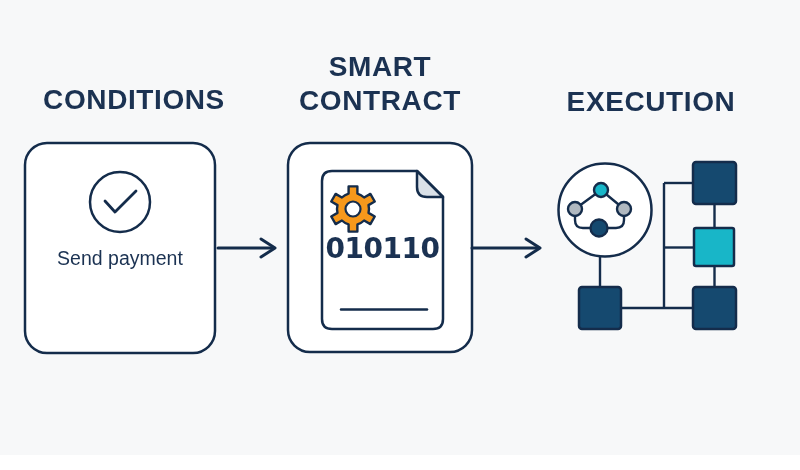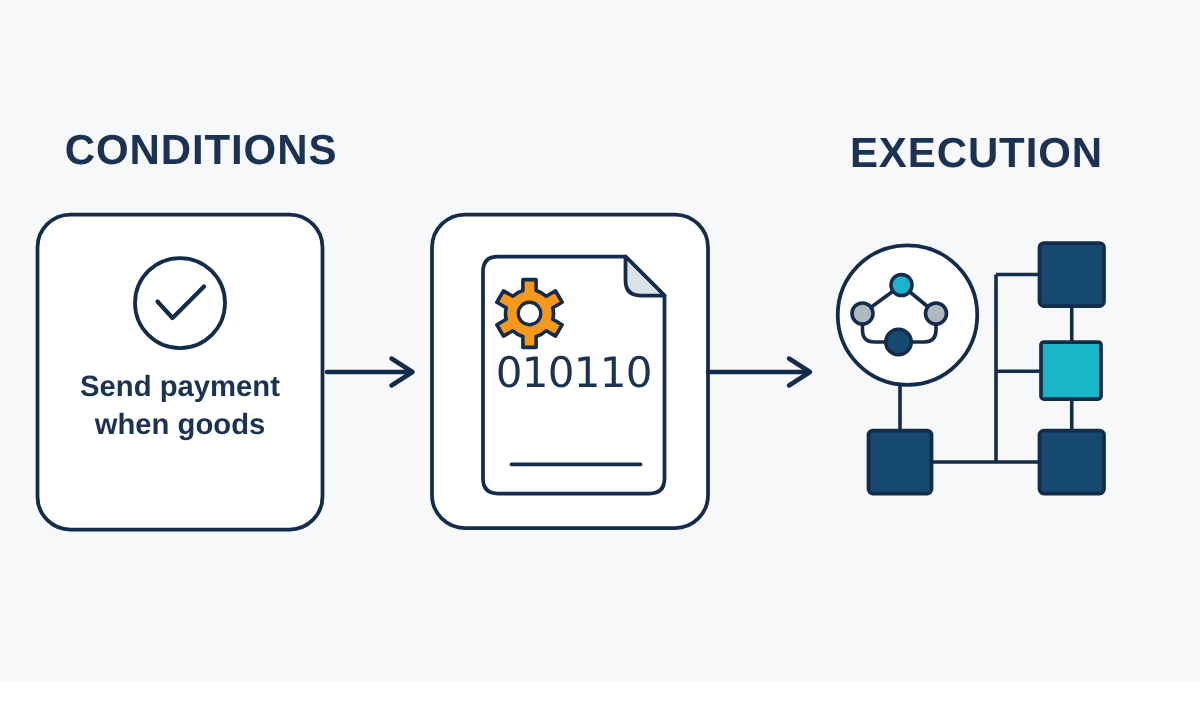--- a/index.html
+++ b/index.html
@@ -11,26 +11,27 @@
   .overlay-svg{position:absolute;left:0;top:0;width:800px;height:470px;}
   .heading{
     position:absolute;color:#1B3252;font-weight:700;font-size:28px;
     letter-spacing:0.6px;text-align:center;line-height:34px;
   }
   .h-conditions{left:24px;top:83px;width:220px;}
   .h-smart{left:278px;top:50px;width:204px;}
   .h-execution{left:545px;top:85px;width:212px;text-align:center;}
   .card-text{
     position:absolute;left:33px;top:246px;width:174px;text-align:center;
-    color:#1B3252;font-size:19.5px;line-height:25px;font-weight:700;
+    color:#1B3252;font-size:19.5px;line-height:25px;font-weight:400;
   }
   .binary{
     position:absolute;left:312px;top:234px;width:141px;text-align:center;
     color:#1B3252;font-size:28px;line-height:29px;letter-spacing:-0.5px;
     font-family:"DejaVu Sans",sans-serif;
+    font-weight:bold;
   }
 </style>
 </head>
 <body>
 
 <div class="canvas">
 
   <svg class="overlay-svg" viewBox="0 0 800 470" xmlns="http://www.w3.org/2000/svg">
 
     <rect x="25" y="143" width="190" height="210" rx="22" fill="#FFFFFF" stroke="#142C4B" stroke-width="2.5"></rect>
@@ -92,26 +93,29 @@
 
       <rect x="579" y="287" width="42" height="42" rx="3" fill="#15496F" stroke="#142C4B" stroke-width="2.5"></rect>
       <rect x="693" y="162" width="43" height="42" rx="3" fill="#15496F" stroke="#142C4B" stroke-width="2.5"></rect>
       <rect x="694" y="228" width="40" height="38" rx="2" fill="#18B6C8" stroke="#142C4B" stroke-width="2.5"></rect>
       <rect x="693" y="287" width="43" height="42" rx="3" fill="#15496F" stroke="#142C4B" stroke-width="2.5"></rect>
     </g>
   </svg>
 
   <div class="heading h-conditions">CONDITIONS</div>
 
+  <div class="heading h-smart">
+    <div>SMART</div>
+    <div>CONTRACT</div>
+  </div>
 
   <div class="heading h-execution">EXECUTION</div>
 
   <div class="card-text">
     <div>Send payment</div>
-    <div>when goods</div>
   </div>
 
   <div class="binary">
     <div>010110</div>
   </div>
 
   <div class="bottom-strip"></div>
 </div>
 
 </body></html>

